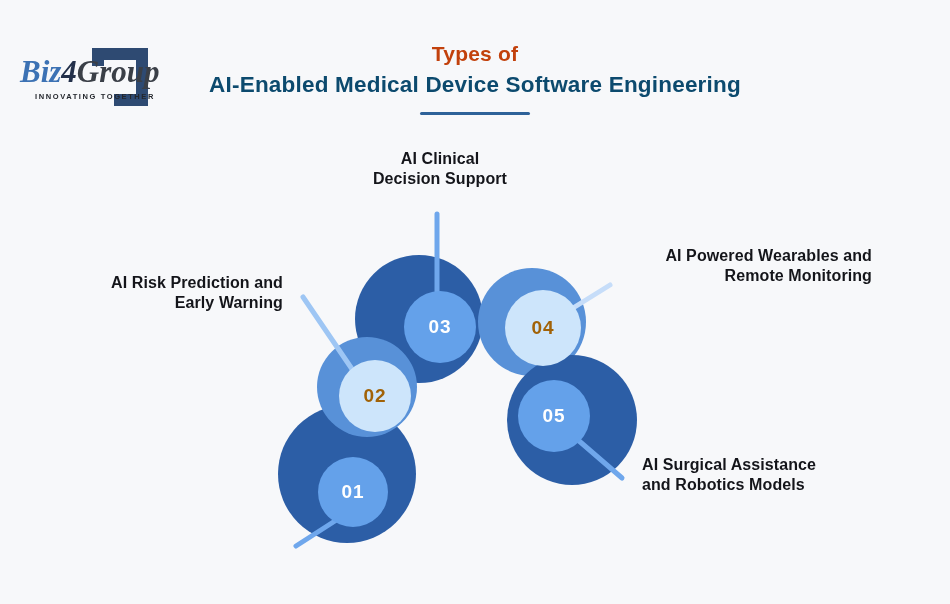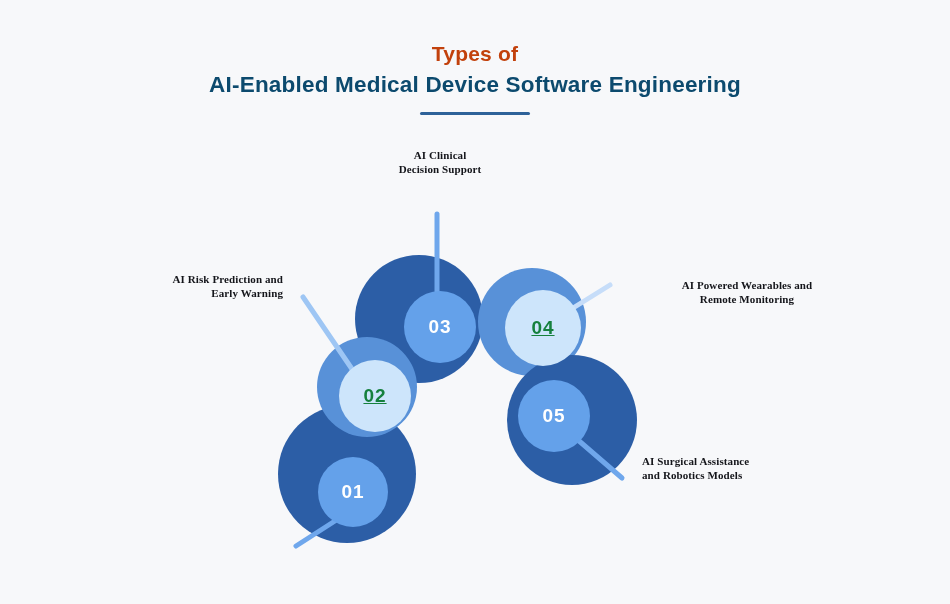--- a/index.html
+++ b/index.html
@@ -41,21 +41,21 @@
   .outer,.inner{position:absolute;border-radius:50%;}
   .c-dark{background:#2c5ea6;}
   .c-mid{background:#5891d8;}
   .c-bright{background:#64a1ea;}
   .c-light{background:#cde5fb;}
   .inner{
     display:flex;align-items:center;justify-content:center;
     font-weight:700;font-size:19px;letter-spacing:1px;z-index:7;
   }
   .num-white{color:#ffffff;}
-  .num-blue{color:#15803d;text-decoration:underline;}
+  .num-blue{color:#a16207;}
 
   .outer-01{left:278px;top:405px;width:138px;height:138px;z-index:1;}
   .inner-01{left:318px;top:457px;width:70px;height:70px;}
   .outer-02{left:317px;top:337px;width:100px;height:100px;z-index:3;}
   .inner-02{left:339px;top:360px;width:72px;height:72px;}
   .outer-03{left:355px;top:255px;width:128px;height:128px;z-index:2;}
   .inner-03{left:404px;top:291px;width:72px;height:72px;}
   .outer-04{left:478px;top:268px;width:108px;height:108px;z-index:4;}
   .inner-04{left:505px;top:290px;width:76px;height:76px;}
   .outer-05{left:507px;top:355px;width:130px;height:130px;z-index:5;}
@@ -64,34 +64,41 @@
   
   .connectors{position:absolute;left:0;top:0;width:950px;height:604px;z-index:6;pointer-events:none;}
   .conn{stroke-width:5;stroke-linecap:round;}
   .conn-mid{stroke:#6fa7ec;}
   .conn-soft{stroke:#9ec6f4;}
   .conn-pale{stroke:#c6ddf9;}
 
   
   .lbl{
     position:absolute;z-index:8;
-    font-weight:700;font-size:11px;line-height:1.27;color:#14151a;
-    white-space:pre-line;letter-spacing:.1px;font-family:Liberation Serif, serif;
+    font-weight:700;font-size:16px;line-height:1.27;color:#14151a;
+    white-space:pre-line;letter-spacing:.1px;
   }
   .lbl-01{left:68px;top:520px;width:210px;text-align:right;}
   .lbl-02{left:58px;top:273px;width:225px;text-align:right;}
   .lbl-03{left:315px;top:149px;width:250px;text-align:center;}
-  .lbl-04{left:622px;top:279px;width:250px;text-align:center;}
+  .lbl-04{left:622px;top:246px;width:250px;text-align:right;}
   .lbl-05{left:642px;top:455px;width:230px;text-align:left;}
 </style>
 </head>
 <body>
 
 <div class="canvas">
 
+  <div class="logo">
+    <svg class="logo-mark" viewBox="0 0 68 68" aria-hidden="true">
+      <path d="M4 8 H60 V66 H26 V54 H48 V20 H16 V26 H4 Z"></path>
+    </svg>
+    <div class="logo-text"><span class="biz">Biz</span><span class="four">4</span><span class="group">Group</span></div>
+    <div class="logo-tagline">INNOVATING TOGETHER</div>
+  </div>
 
   <div class="title-block">
     <div class="title-eyebrow">Types of</div>
     <div class="title-main">AI-Enabled Medical Device Software Engineering</div>
     <div class="title-underline"></div>
   </div>
 
   <svg class="connectors" aria-hidden="true">
     <line class="conn conn-mid" x1="338" y1="519" x2="296" y2="546"></line>
     <line class="conn conn-soft" x1="354" y1="372" x2="303" y2="297"></line>

